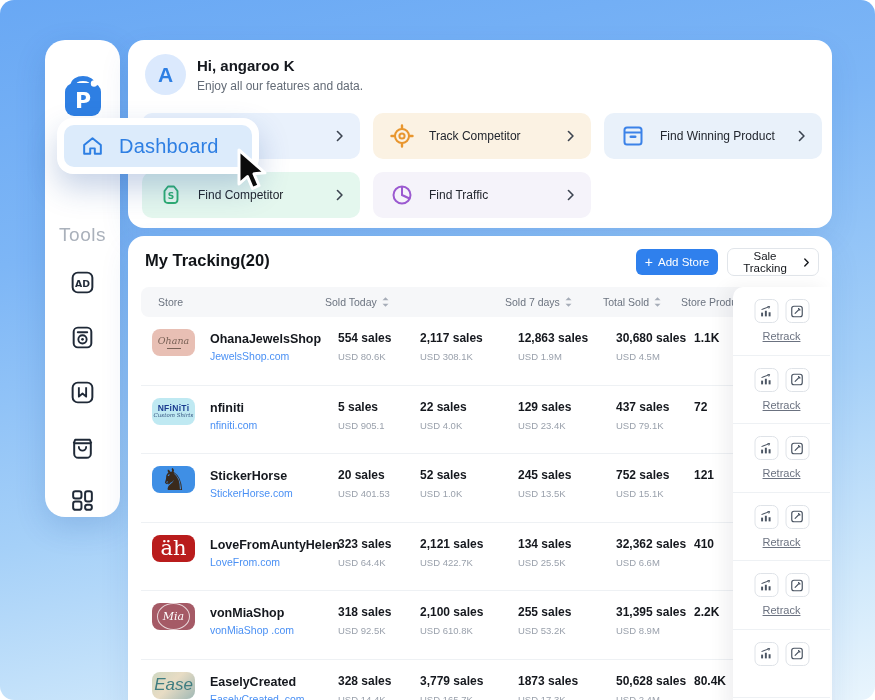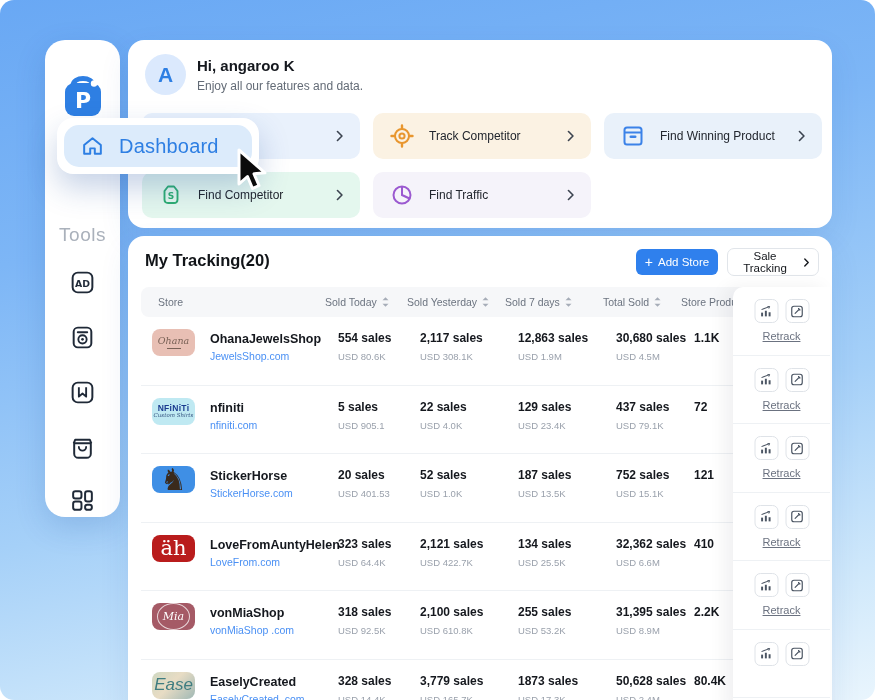--- a/index.html
+++ b/index.html
@@ -7,21 +7,21 @@
          background:linear-gradient(168deg,#69a8f4 0%,#7db6f6 30%,#a5d0f8 62%,#cfe8fb 85%,#e9f5fd 100%);}
   
   .sidebar{position:absolute;left:45px;top:40px;width:75px;height:477px;background:#fff;border-radius:20px;
            box-shadow:0 10px 30px rgba(30,80,160,.18);}
   .app-logo{position:absolute;left:50%;top:58px;transform:translate(-50%,-50%);}
   .tools-label{position:absolute;left:0;width:100%;top:184px;text-align:center;color:#aab1bb;font-size:19px;letter-spacing:.5px;}
   .side-ico{position:absolute;left:50%;transform:translateX(-50%);width:28px;height:28px;display:flex;align-items:center;justify-content:center;color:#1f2937;text-align:center;}
   
   .dash-wrap{position:absolute;left:57px;top:118px;width:202px;height:56px;background:#fff;border-radius:16px;
              box-shadow:0 14px 30px rgba(30,80,160,.25);z-index:30;}
-  .dash-btn{position:absolute;left:7px;top:7px;right:7px;bottom:7px;background:#dcebfb;border-radius:15px;
+  .dash-btn{position:absolute;left:7px;top:7px;right:7px;bottom:7px;background:#dcebfb;border-radius:10px;
             display:flex;align-items:center;gap:14px;padding-left:16px;color:#2e7fe3;}
   .dash-btn .lbl{font-size:20px;font-weight:500;letter-spacing:.2px;}
   
   .panel{position:absolute;background:#fff;border-radius:16px;box-shadow:0 12px 30px rgba(30,80,160,.10);}
   .header-card{left:128px;top:40px;width:704px;height:188px;}
   .tracking-card{left:128px;top:236px;width:704px;height:480px;border-radius:16px 16px 0 0;}
   .avatar{position:absolute;left:17px;top:14px;width:41px;height:41px;border-radius:50%;background:#dbe9fd;
           display:flex;align-items:center;justify-content:center;color:#2e7fe3;font-size:21px;font-weight:bold;}
   .greet-title{position:absolute;left:69px;top:17px;font-size:15px;font-weight:bold;color:#15181e;}
   .greet-sub{position:absolute;left:69px;top:39px;font-size:12px;color:#636b76;}
@@ -218,29 +218,20 @@
         </div>
         <div class="th" style="left: 184px;">
           <span>Sold Today</span>
           <span style="display:flex">
             <svg width="9" height="12" viewBox="0 0 10 14">
               <path d="M1.5 5 L5 1.5 L8.5 5 Z" fill="#a6adb8"></path>
               <path d="M1.5 9 L5 12.5 L8.5 9 Z" fill="#a6adb8"></path>
             </svg>
           </span>
         </div>
-        <div class="th" style="left: 266px;">
-          <span>Sold Yesterday</span>
-          <span style="display:flex">
-            <svg width="9" height="12" viewBox="0 0 10 14">
-              <path d="M1.5 5 L5 1.5 L8.5 5 Z" fill="#a6adb8"></path>
-              <path d="M1.5 9 L5 12.5 L8.5 9 Z" fill="#a6adb8"></path>
-            </svg>
-          </span>
-        </div>
         <div class="th" style="left: 364px;">
           <span>Sold 7 days</span>
           <span style="display:flex">
             <svg width="9" height="12" viewBox="0 0 10 14">
               <path d="M1.5 5 L5 1.5 L8.5 5 Z" fill="#a6adb8"></path>
               <path d="M1.5 9 L5 12.5 L8.5 9 Z" fill="#a6adb8"></path>
             </svg>
           </span>
         </div>
         <div class="th" style="left: 462px;">
@@ -327,21 +318,21 @@
     <a class="sdomain" href="#">StickerHorse.com</a>
     <div class="cell c-today">
             <div class="v">20 sales</div>
             <div class="u">USD 401.53</div>
           </div>
     <div class="cell c-yest">
             <div class="v">52 sales</div>
             <div class="u">USD 1.0K</div>
           </div>
     <div class="cell c-d7">
-            <div class="v">187 sales</div>
+            <div class="v">245 sales</div>
             <div class="u">USD 13.5K</div>
           </div>
     <div class="cell c-total">
             <div class="v">752 sales</div>
             <div class="u">USD 15.1K</div>
           </div>
     <div class="cell c-prod">
             <div class="v">121</div>
           </div>
   </div>

